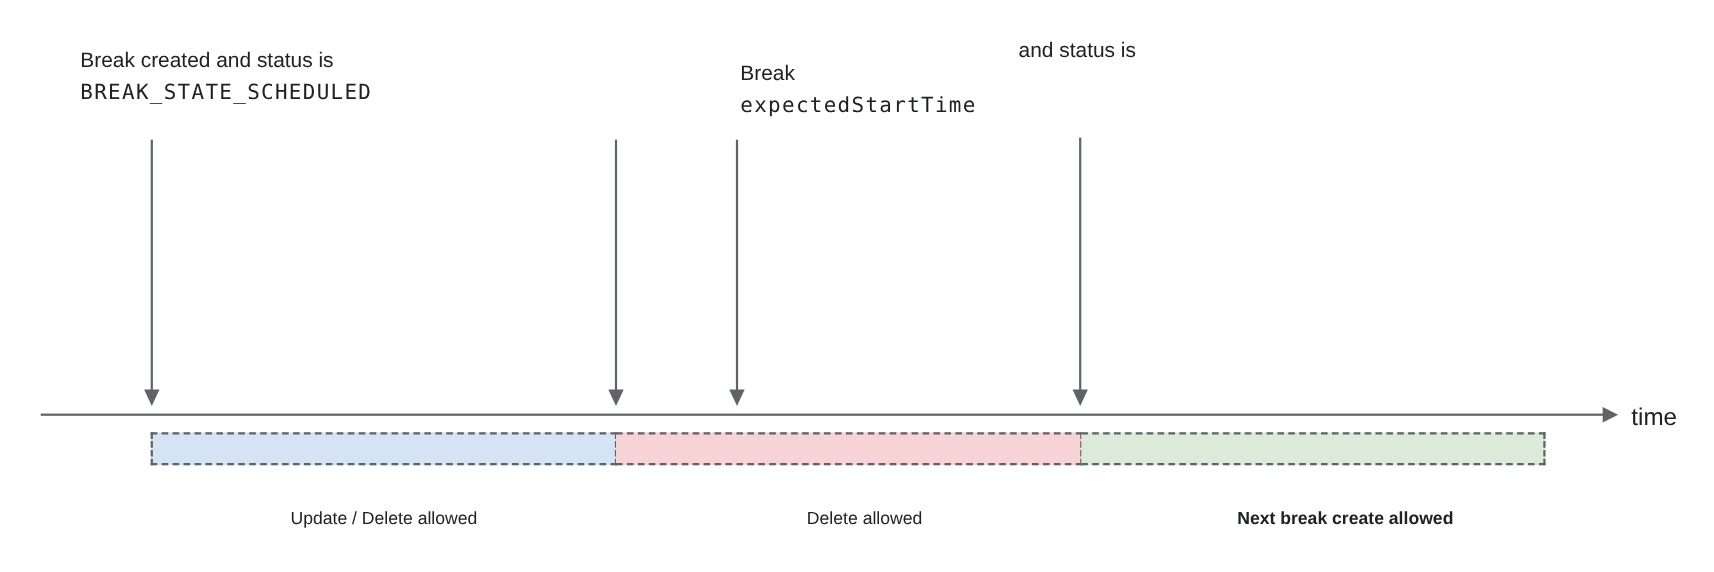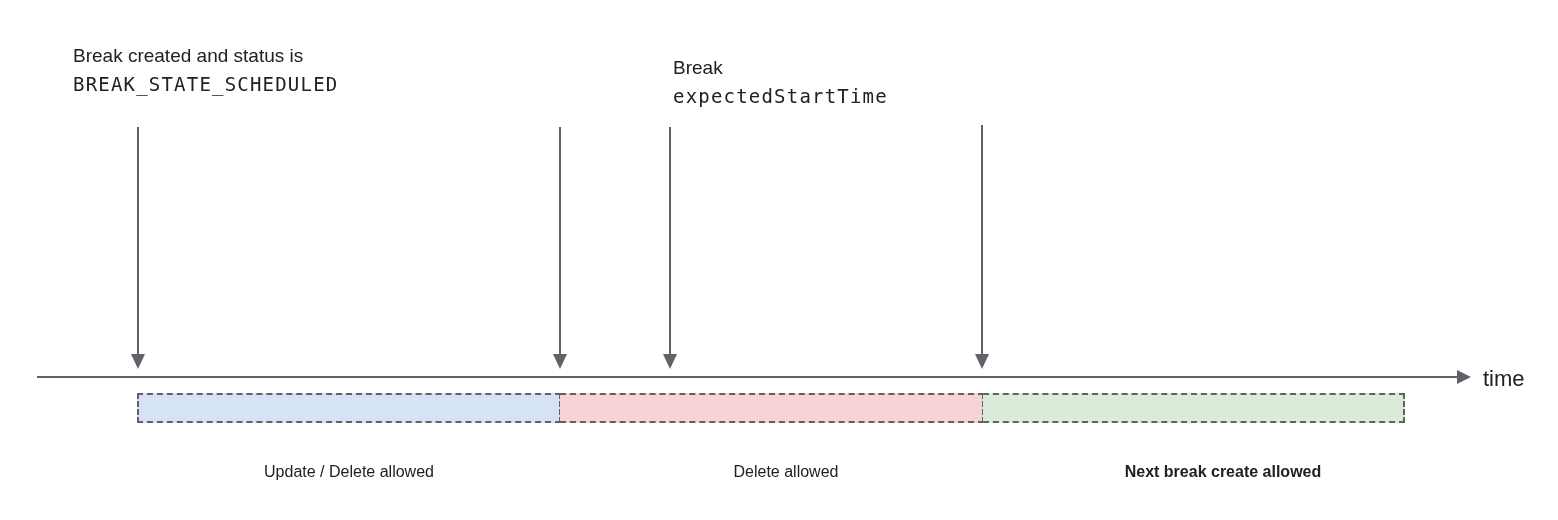--- a/index.html
+++ b/index.html
@@ -99,20 +99,21 @@
 
   <div class="annotation" id="ann2">
   </div>
 
   <div class="annotation" id="ann3">
     <div class="sans">Break</div>
     <div class="mono">expectedStartTime</div>
   </div>
 
   <div class="annotation" id="ann4">
+    <div class="sans">and status is</div>
   </div>
 
   <div class="varrow" id="arrow1">
     <div class="vline"></div>
     <div class="vhead"></div>
   </div>
   <div class="varrow" id="arrow2">
     <div class="vline"></div>
     <div class="vhead"></div>
   </div>

